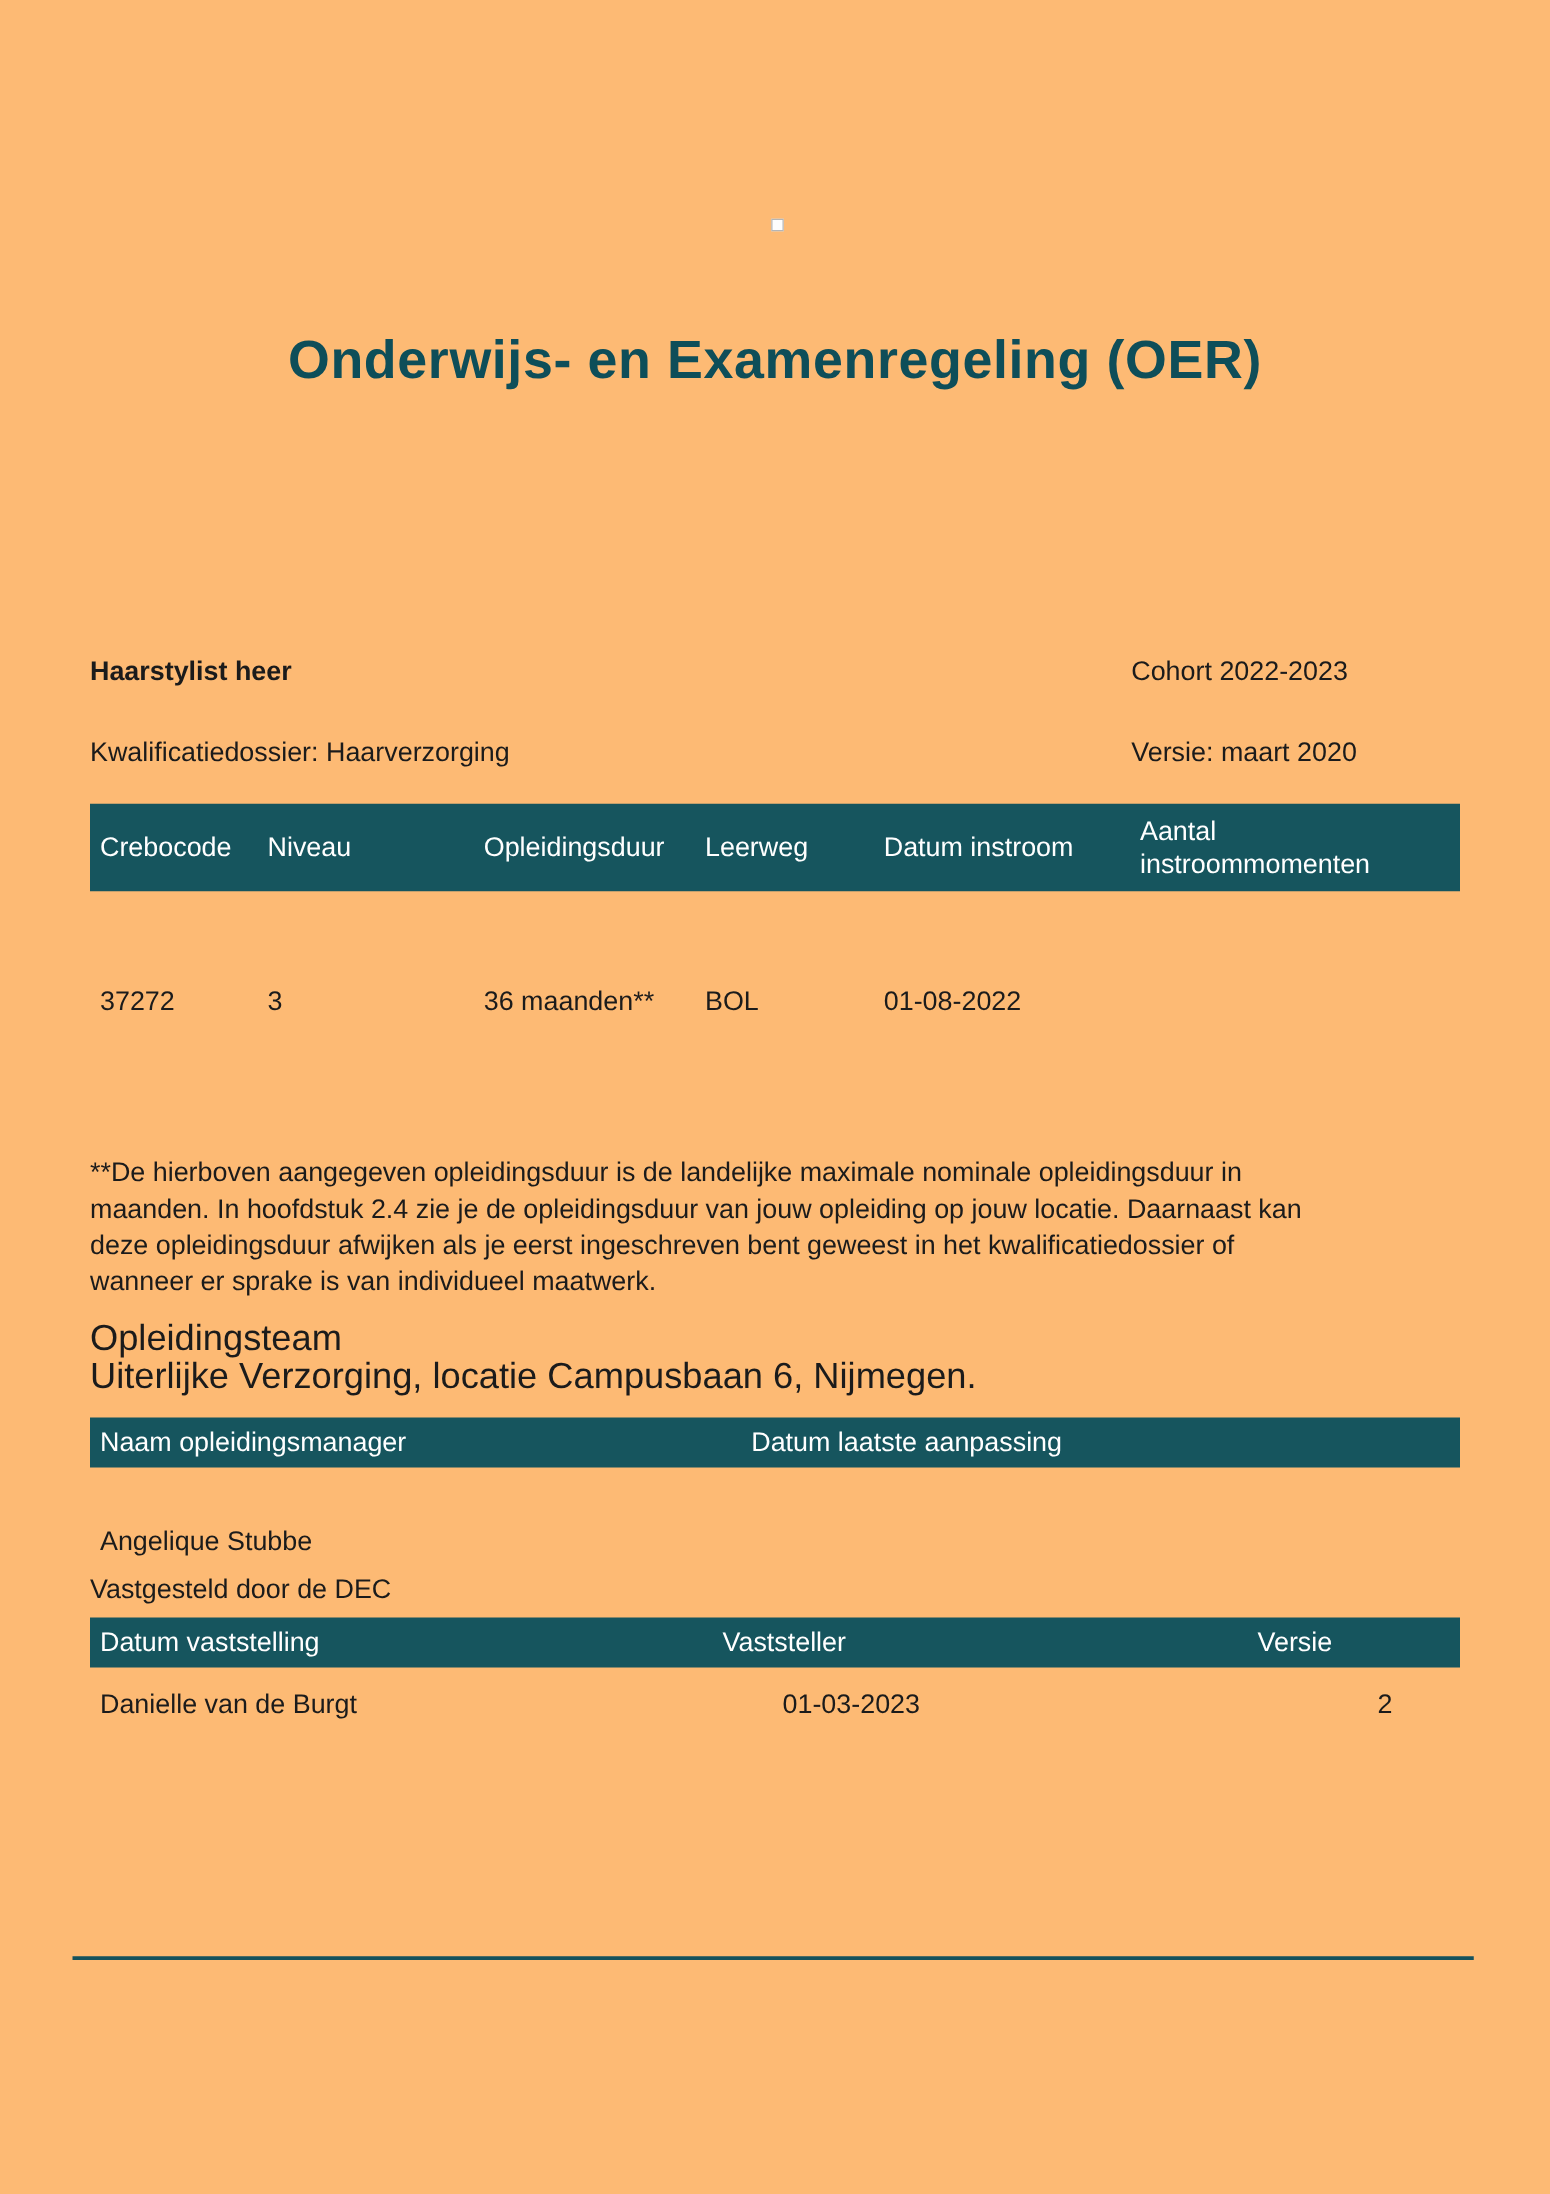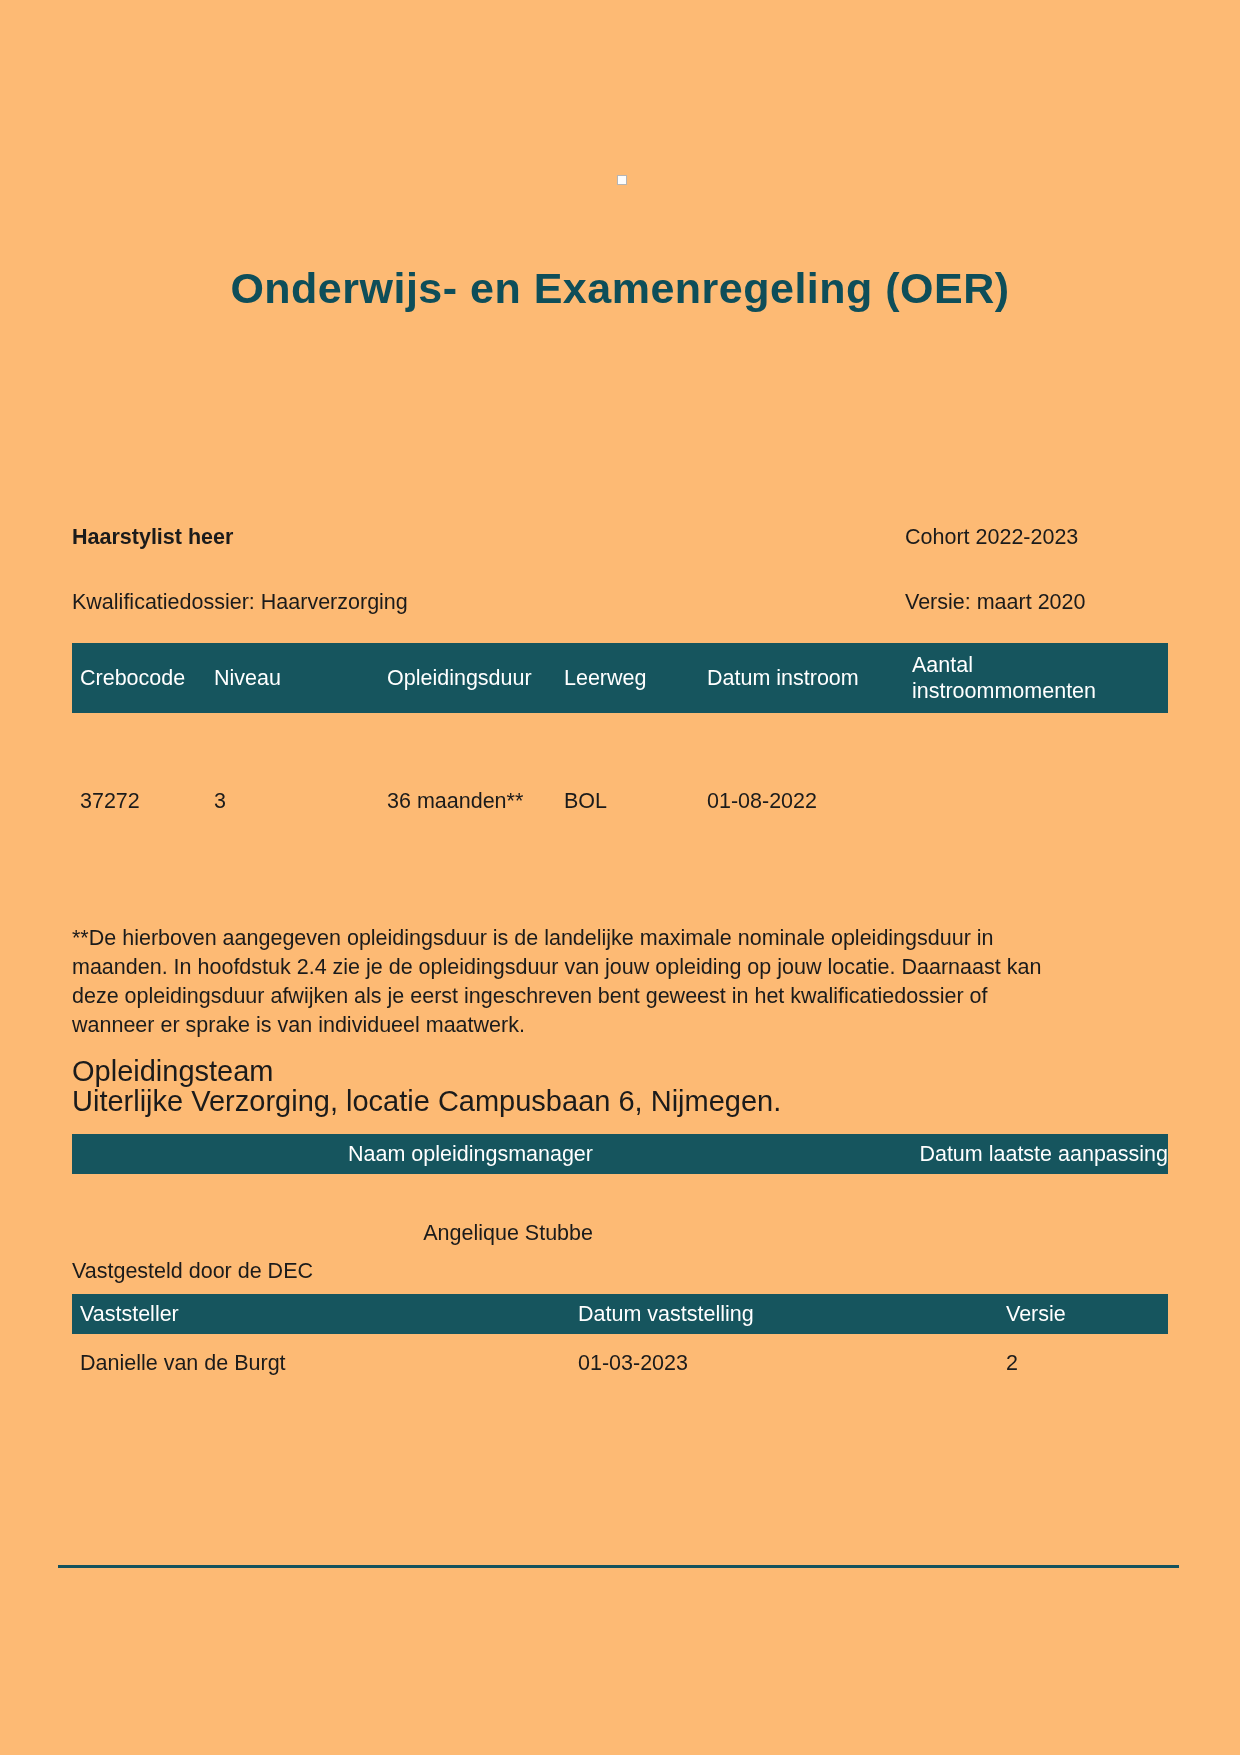--- a/index.html
+++ b/index.html
@@ -46,21 +46,21 @@
     color: #ffffff;
     display: grid;
     align-items: center;
   }
   .band .cell {
     padding-left: 8px;
     font-size: 21.5px;
     line-height: 26px;
   }
   .t1-grid { grid-template-columns: 134px 173px 177px 143px 205px 1fr; }
-  .t2-grid { grid-template-columns: 521px 1fr; text-align: right; }
+  .t2-grid { grid-template-columns: 521px 1fr; }
   .t3-grid { grid-template-columns: 498px 428px 1fr; }
 
   .band-t1 { top: 643px; height: 70px; }
   .band-t2 { top: 1134px; height: 40px; }
   .band-t3 { top: 1294px; height: 40px; }
 
   .wrap-narrow { display: inline-block; max-width: 185px; }
 
   .data-row {
     left: 72px;
@@ -69,21 +69,21 @@
     color: #1b1b1b;
   }
   .data-row .cell {
     padding-left: 8px;
     font-size: 21.5px;
     line-height: 26px;
     white-space: nowrap;
   }
   .row-t1 { top: 788px; }
   .row-t2 { top: 1220px; }
-  .row-t3 { top: 1350px; }
+  .row-t3 { top: 1350px; gap: 48px; }
 
   .footnote {
     left: 72px; top: 924px;
     width: 1060px;
     font-size: 21.5px;
     line-height: 29px;
   }
   .footnote div { white-space: nowrap; }
 
   .team-block {
@@ -155,22 +155,22 @@
   </div>
 
   <div class="abs data-row row-t2 t2-grid">
     <div class="cell">Angelique Stubbe</div>
     <div class="cell"></div>
   </div>
 
   <div class="abs dec-heading">Vastgesteld door de DEC</div>
 
   <div class="abs band band-t3 t3-grid">
+    <div class="cell">Datum vaststelling</div>
     <div class="cell">Vaststeller</div>
-    <div class="cell">Datum vaststelling</div>
     <div class="cell">Versie</div>
   </div>
 
   <div class="abs data-row row-t3 t3-grid">
     <div class="cell">Danielle van de Burgt</div>
     <div class="cell">01-03-2023</div>
     <div class="cell">2</div>
   </div>
 
   <div class="abs bottom-rule"></div>

